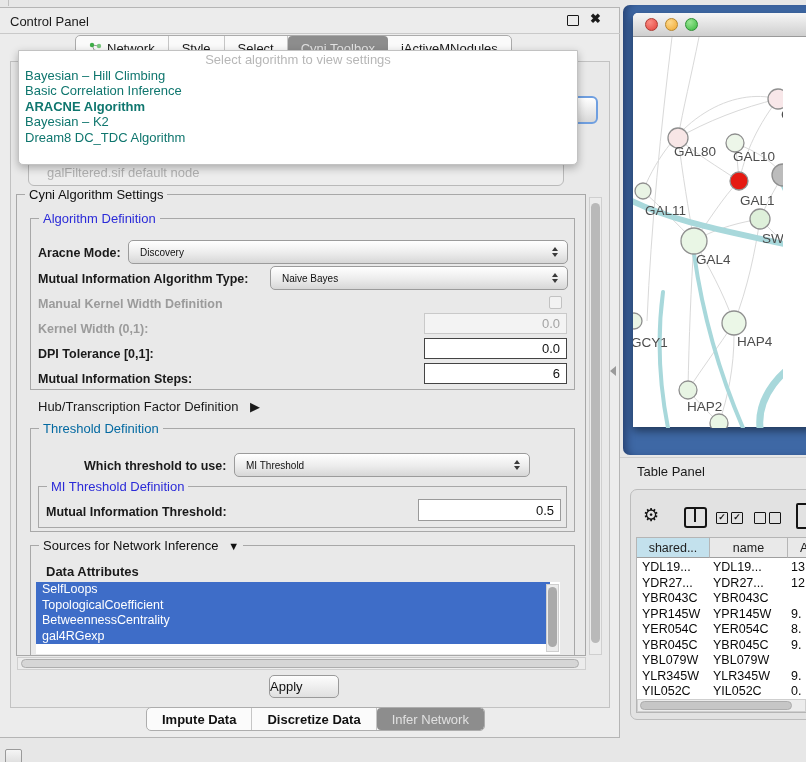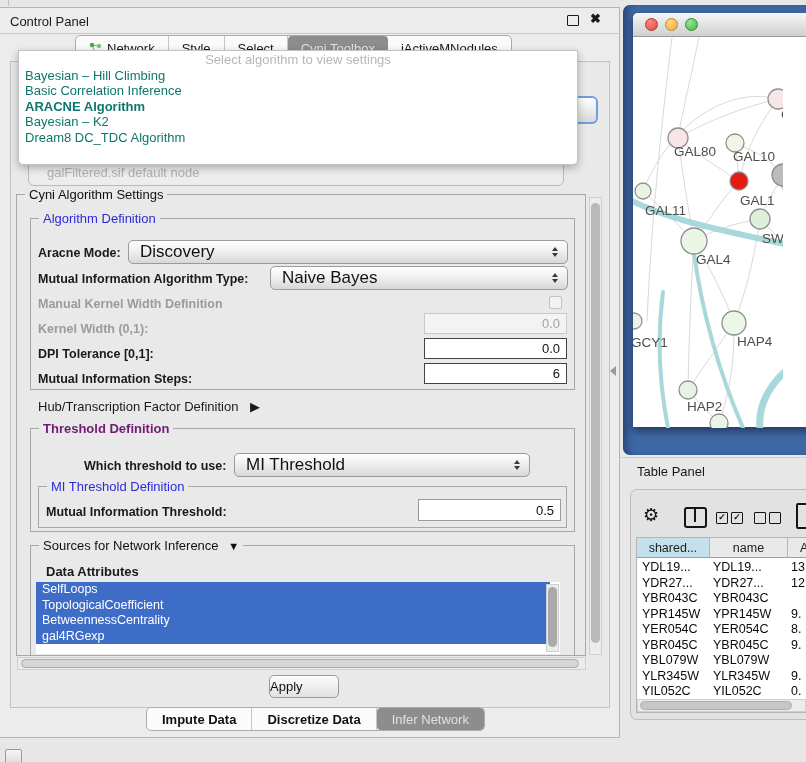--- a/index.html
+++ b/index.html
@@ -26,27 +26,27 @@
   
   .popup{position:absolute;left:18px;top:50px;width:560px;height:115px;background:#fff;
          border:1px solid #c2c2c2;border-radius:0 0 5px 5px;box-shadow:0 3px 8px rgba(0,0,0,.28);
          z-index:50;padding-top:1px;box-sizing:border-box;}
   .popup-ph{height:16px;text-align:center;color:#b7b7b7;font-size:13px;}
   .popup-item{height:15.4px;line-height:15.4px;padding-left:6px;font-size:13px;color:#0f766e;}
   .popup-item.sel{font-weight:bold;}
   
   .group{position:absolute;border:1px solid #a8a8a8;box-sizing:border-box;}
   .gtitle{position:absolute;top:-8px;left:8px;background:#e9e9e9;padding:0 4px;font-size:13px;}
-  .blue{color:#2b2bd8;} .green{color:#701a75;font-weight:bold;}
+  .blue{color:#2b2bd8;} .green{color:#0369a1;}
   .lbl{position:absolute;font-weight:bold;font-size:12.5px;color:#1a1a1a;}
   .lbl.dis{color:#9b9b9b;}
   .plain{font-weight:normal;}
   .combo{position:absolute;background:linear-gradient(#ffffff,#ececec 55%,#d7d7d7);
          border:1px solid #9b9b9b;border-radius:5px;display:flex;align-items:center;
-         padding:0 22px 0 11px;font-size:17px;color:#111;box-sizing:border-box;}
+         padding:0 22px 0 11px;font-size:10px;color:#111;box-sizing:border-box;}
   .arrows{position:absolute;right:9px;top:50%;transform:translateY(-50%);display:flex;flex-direction:column;gap:2px;}
   .tri-up{width:0;height:0;border-left:3.5px solid transparent;border-right:3.5px solid transparent;border-bottom:4px solid #3a3a3a;}
   .tri-dn{width:0;height:0;border-left:3.5px solid transparent;border-right:3.5px solid transparent;border-top:4px solid #3a3a3a;}
   .field{position:absolute;background:#fff;border:1.5px solid #444;display:flex;align-items:center;
          justify-content:flex-end;padding:0 6px;font-size:13px;box-sizing:border-box;}
   .field.dis{background:#f3f3f3;border:1px solid #c9c9c9;color:#a3a3a3;}
   .field.lite{border:1px solid #9a9a9a;}
   .chk{position:absolute;width:13px;height:13px;border:1px solid #c2c2c2;background:#f2f2f2;border-radius:2px;box-sizing:border-box;}
   .attr-list{position:absolute;left:36px;top:582px;width:524px;height:72px;background:#fff;overflow:hidden;}
   .attr-item{height:15.5px;line-height:15.5px;background:#3e6dc8;color:#fff;font-size:12.5px;padding-left:6px;width:508px;}

